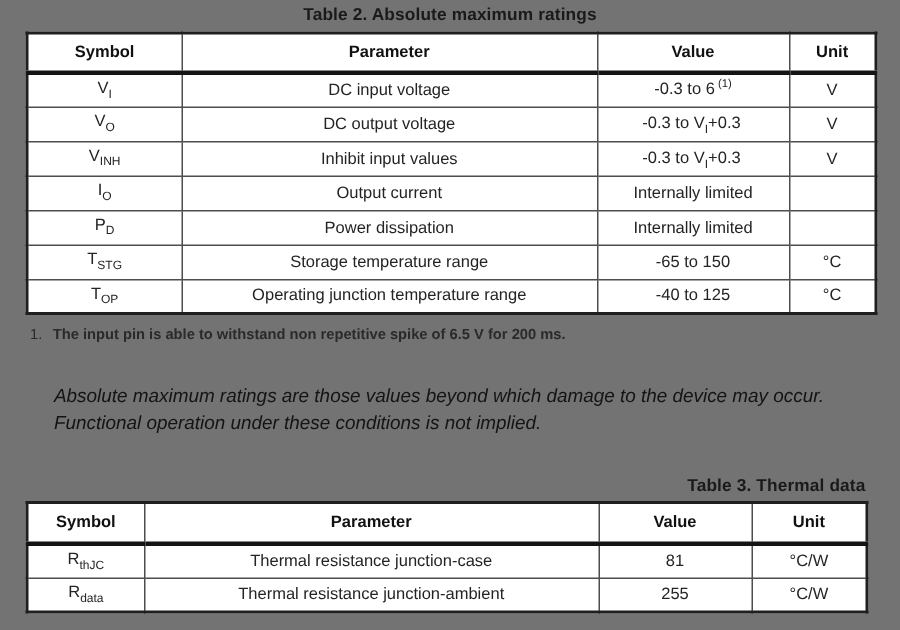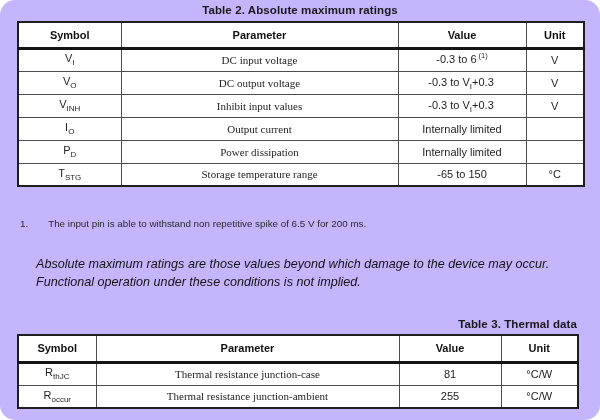--- a/index.html
+++ b/index.html
@@ -3,21 +3,21 @@
 <meta charset="utf-8">
 <style>
   * { margin: 0; padding: 0; box-sizing: border-box; }
   html, body { width: 600px; height: 420px; }
   body {
     background: #ffffff;
     font-family: "Liberation Sans", sans-serif;
     color: #222222;
     overflow: hidden;
   }
-  .page { position: relative; width: 600px; height: 420px; background: #c4b5fd; border-radius: 15px; }
+  .page { position: relative; width: 600px; height: 420px; background: #737373; }
 
   .tbl-title {
     position: absolute;
     font-weight: bold;
     font-size: 11.5px;
     text-align: center;
     color: #1a1a1a;
     letter-spacing: 0.1px;
   }
   #t2-title { left: 17px; top: 4px; width: 566px; }
@@ -46,32 +46,32 @@
   table.ds th {
     font-weight: bold;
     color: #111111;
     border-bottom: 3px solid #141414;
   }
   #table2 th { height: 26px; }
   #table2 td { height: 23px; }
   #table3 th { height: 27px; }
   #table3 td { height: 23px; }
 
-  td.par { text-align: left; padding-left: 8px; font-family: Liberation Serif, serif; }
+  td.par { text-align: left; padding-left: 8px; }
 
   sub { font-size: 8px; line-height: 1; }
   sup { font-size: 7.5px; line-height: 1; margin-left: 2px; }
 
   .footnote {
     position: absolute;
     left: 20px; top: 218px;
     font-size: 9.8px;
     color: #2a2a2a;
   }
-  .fn-text { margin-left: 20px; }
+  .fn-text { margin-left: 7px; font-weight: bold; }
 
   .note {
     position: absolute;
     left: 16px; top: 255px;
     width: 575px;
     font-style: italic;
     font-size: 12.6px;
     line-height: 18px;
     color: #141414;
     margin-left: 20px;
@@ -129,20 +129,26 @@
         <td class="par">Power dissipation</td>
         <td class="val"><span>Internally limited</span></td>
         <td class="unit"></td>
       </tr>
       <tr>
         <td class="sym"><span>T</span><sub>STG</sub></td>
         <td class="par">Storage temperature range</td>
         <td class="val"><span>-65 to 150</span></td>
         <td class="unit">°C</td>
       </tr>
+      <tr>
+        <td class="sym"><span>T</span><sub>OP</sub></td>
+        <td class="par">Operating junction temperature range</td>
+        <td class="val"><span>-40 to 125</span></td>
+        <td class="unit">°C</td>
+      </tr>
     </tbody>
   </table>
 
   <div class="footnote">
     <span class="fn-num">1.</span><span class="fn-text">The input pin is able to withstand non repetitive spike of 6.5 V for 200 ms.</span>
   </div>
 
   <div class="note">
     <div>Absolute maximum ratings are those values beyond which damage to the device may occur.</div>
     <div>Functional operation under these conditions is not implied.</div>
@@ -166,21 +172,21 @@
       </tr>
     </thead>
     <tbody>
       <tr>
         <td class="sym"><span>R</span><sub>thJC</sub></td>
         <td class="par">Thermal resistance junction-case</td>
         <td class="val">81</td>
         <td class="unit">°C/W</td>
       </tr>
       <tr>
-        <td class="sym"><span>R</span><sub>occur</sub></td>
+        <td class="sym"><span>R</span><sub>data</sub></td>
         <td class="par">Thermal resistance junction-ambient</td>
         <td class="val">255</td>
         <td class="unit">°C/W</td>
       </tr>
     </tbody>
   </table>
 
 </div>
 
 </body></html>

